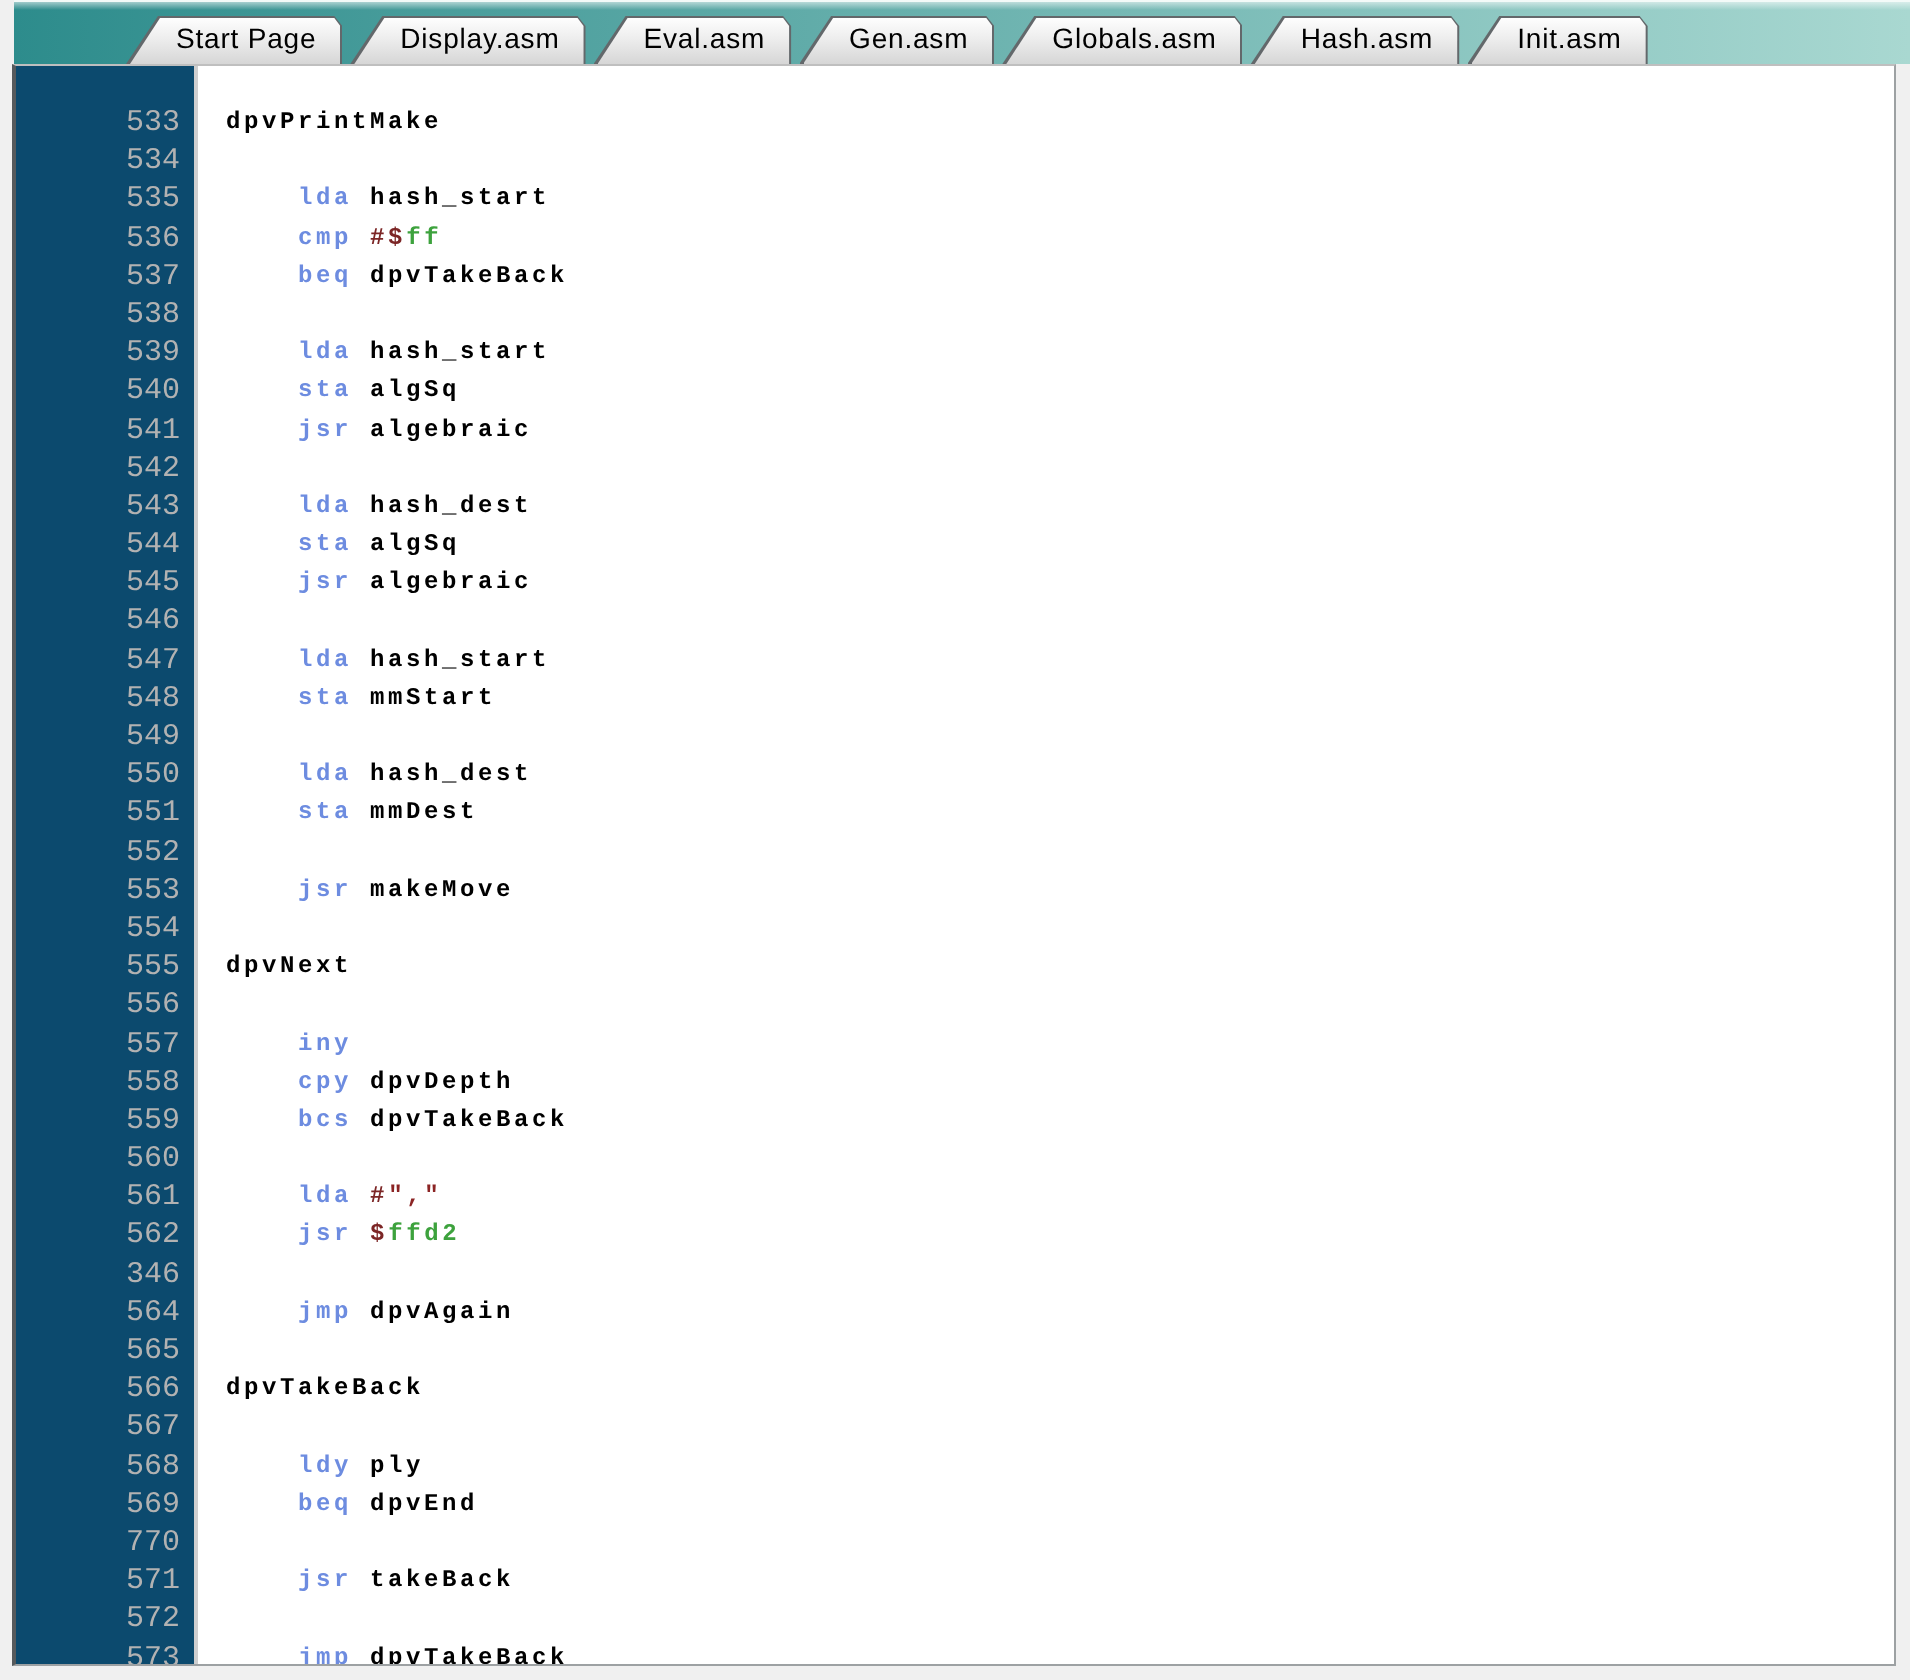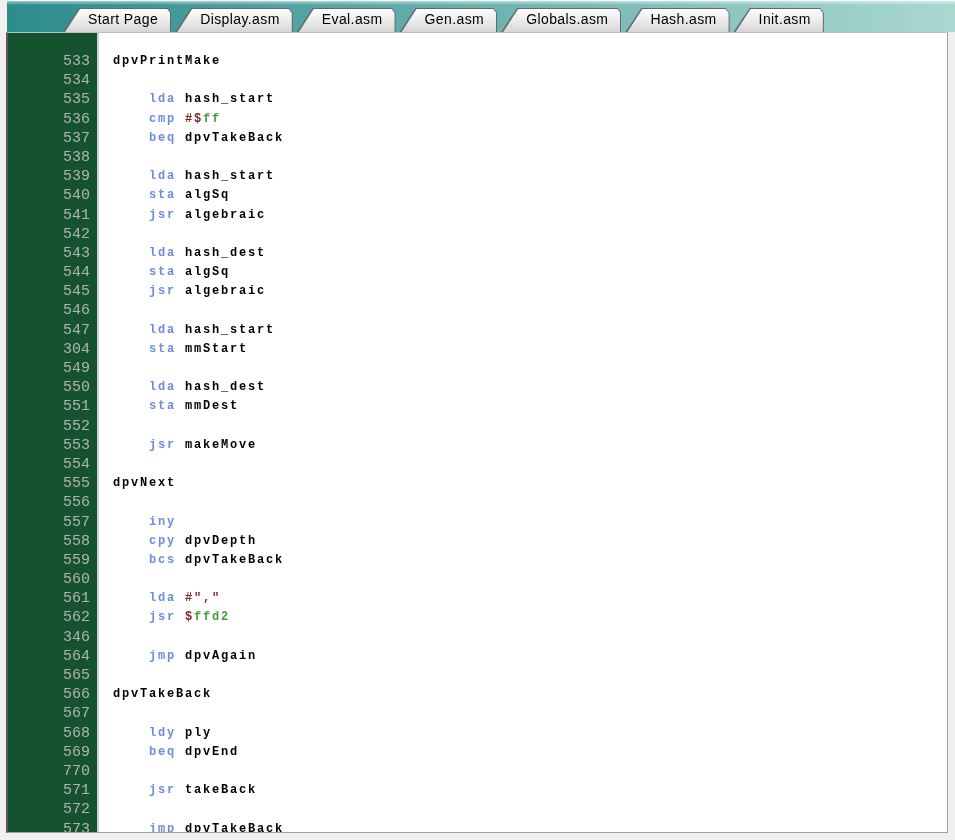--- a/index.html
+++ b/index.html
@@ -42,21 +42,21 @@
   .content {
     position:absolute; left:6px; top:32px; width:942px; height:801px;
     background:#fff;
     border-top:1px solid #bfbfbf;
     border-left:2px solid #565a5c;
     border-right:1px solid #9da1a3;
     border-bottom:1px solid #9da1a3;
     display:flex; overflow:hidden;
   }
   .gutter {
-    width:91px; flex:0 0 auto; background:#14532d;
+    width:91px; flex:0 0 auto; background:#0c4a6e;
     border-right:2px solid #cfcfcf;
     padding:19px 7px 0 0; text-align:right;
     font-family:"Liberation Mono", monospace; font-size:15px;
     color:var(--line-number,#b2b2b2);
   }
   .ln { height:19.2px; line-height:19.2px; }
   .code {
     flex:1 1 auto; overflow:hidden;
     padding:19px 0 0 14px;
     font-family:"Liberation Mono", monospace;
@@ -96,21 +96,21 @@
       <div class="ln">538</div>
       <div class="ln">539</div>
       <div class="ln">540</div>
       <div class="ln">541</div>
       <div class="ln">542</div>
       <div class="ln">543</div>
       <div class="ln">544</div>
       <div class="ln">545</div>
       <div class="ln">546</div>
       <div class="ln">547</div>
-      <div class="ln">304</div>
+      <div class="ln">548</div>
       <div class="ln">549</div>
       <div class="ln">550</div>
       <div class="ln">551</div>
       <div class="ln">552</div>
       <div class="ln">553</div>
       <div class="ln">554</div>
       <div class="ln">555</div>
       <div class="ln">556</div>
       <div class="ln">557</div>
       <div class="ln">558</div>

